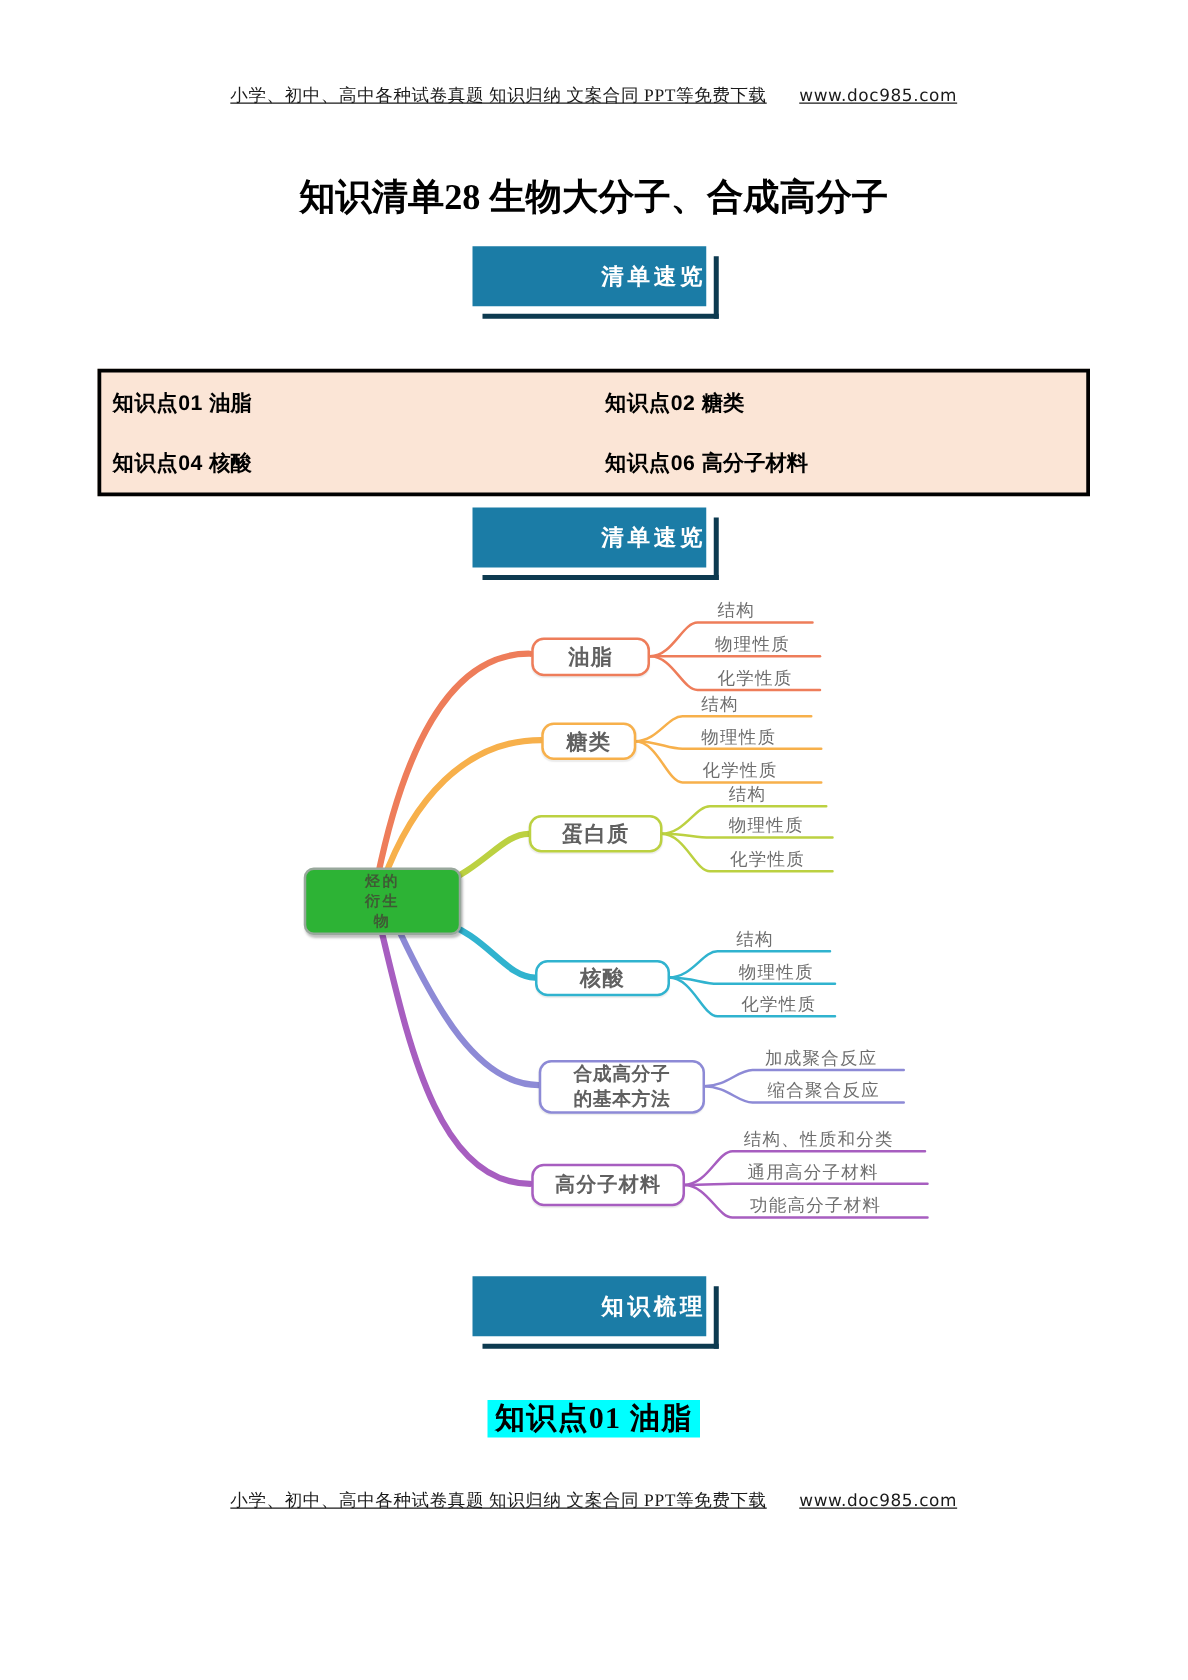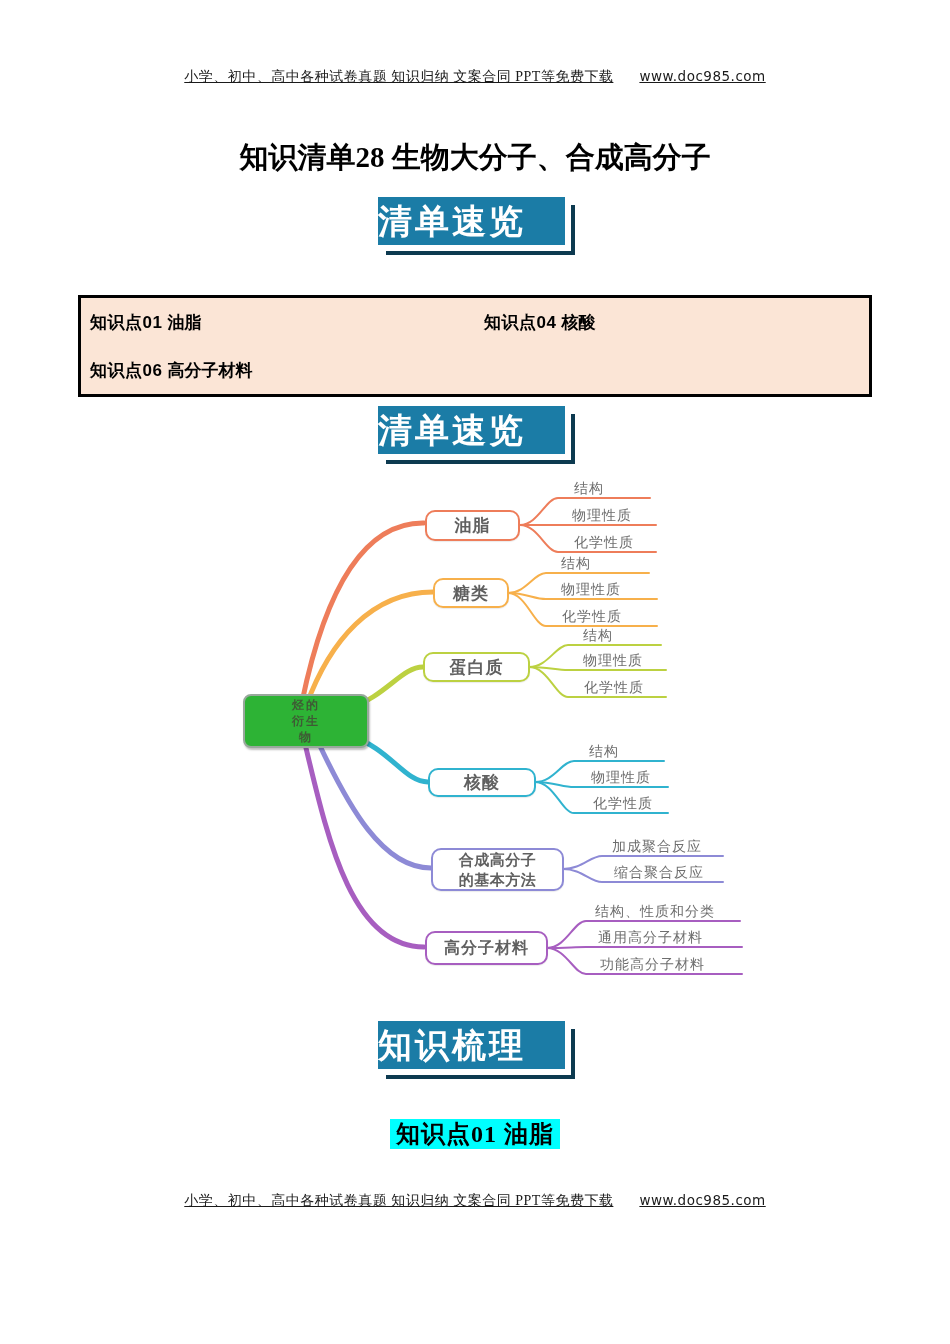--- a/index.html
+++ b/index.html
@@ -22,22 +22,22 @@
 
   
   .title {
     position:absolute; top:138px; left:0; width:950px; text-align:center;
     font-family:"Liberation Serif", serif; font-weight:bold; font-size:29px; color:#000;
   }
 
   
   .banner {
     position:absolute; left:378px; width:187px; height:48px;
-    background:#1b7ca6; color:#fff; text-align:left; line-height:48px;
-    font-size:34px; font-weight:bold; letter-spacing:3px;
+    background:#1b7ca6; color:#fff; text-align:right; line-height:48px;
+    font-size:18px; font-weight:bold; letter-spacing:3px;
   }
   .banner::after {
     content:""; position:absolute; top:8px; left:8px; right:-10px; bottom:-10px;
     border-right:4px solid #0d3a50; border-bottom:4px solid #0d3a50;
     pointer-events:none;
   }
 
   
   .toc {
     position:absolute; left:78px; top:295px; width:794px; height:102px;
@@ -106,20 +106,23 @@
 
   <div class="banner" style="top:197px">
     <span>清单速览</span>
   </div>
 
   <div class="toc">
     <div class="toc-cell">
       <span class="toc-label">知识点01</span><span class="toc-name">油脂</span>
     </div>
     <div class="toc-cell">
+      <span class="toc-label">知识点02</span><span class="toc-name">糖类</span>
+    </div>
+    <div class="toc-cell">
       <span class="toc-label">知识点04</span><span class="toc-name">核酸</span>
     </div>
     <div class="toc-cell">
       <span class="toc-label">知识点06</span><span class="toc-name">高分子材料</span>
     </div>
   </div>
 
   <div class="banner" style="top:406px">
     <span>清单速览</span>
   </div>

